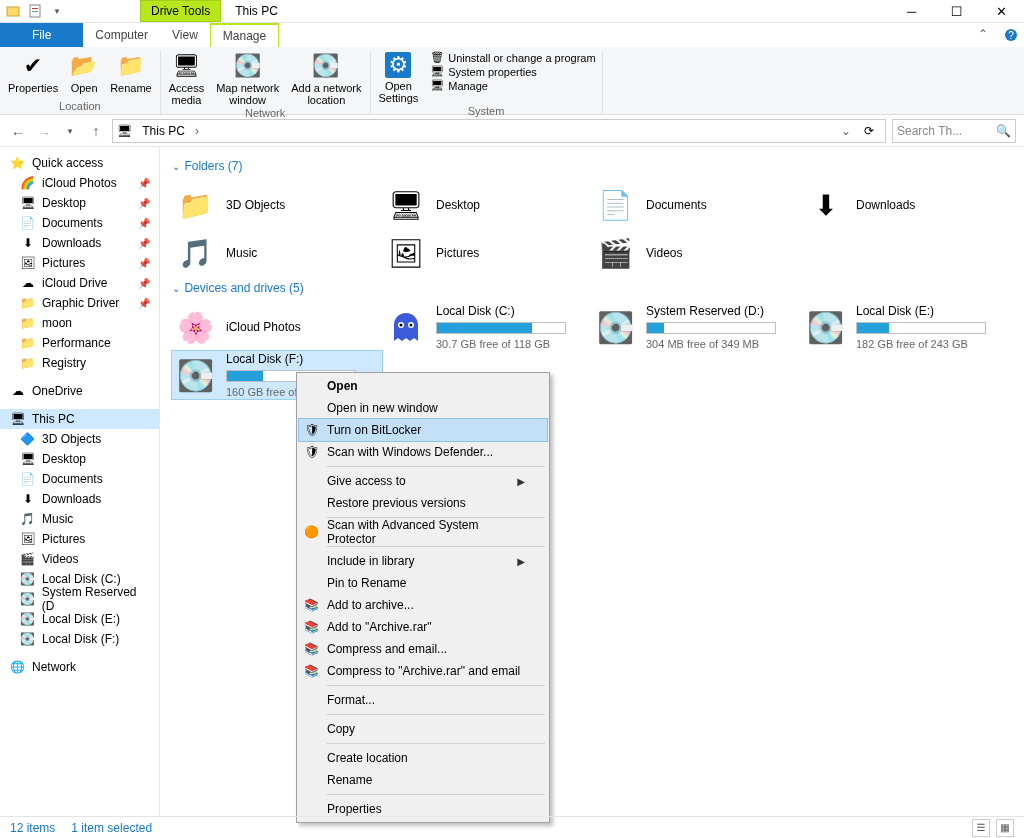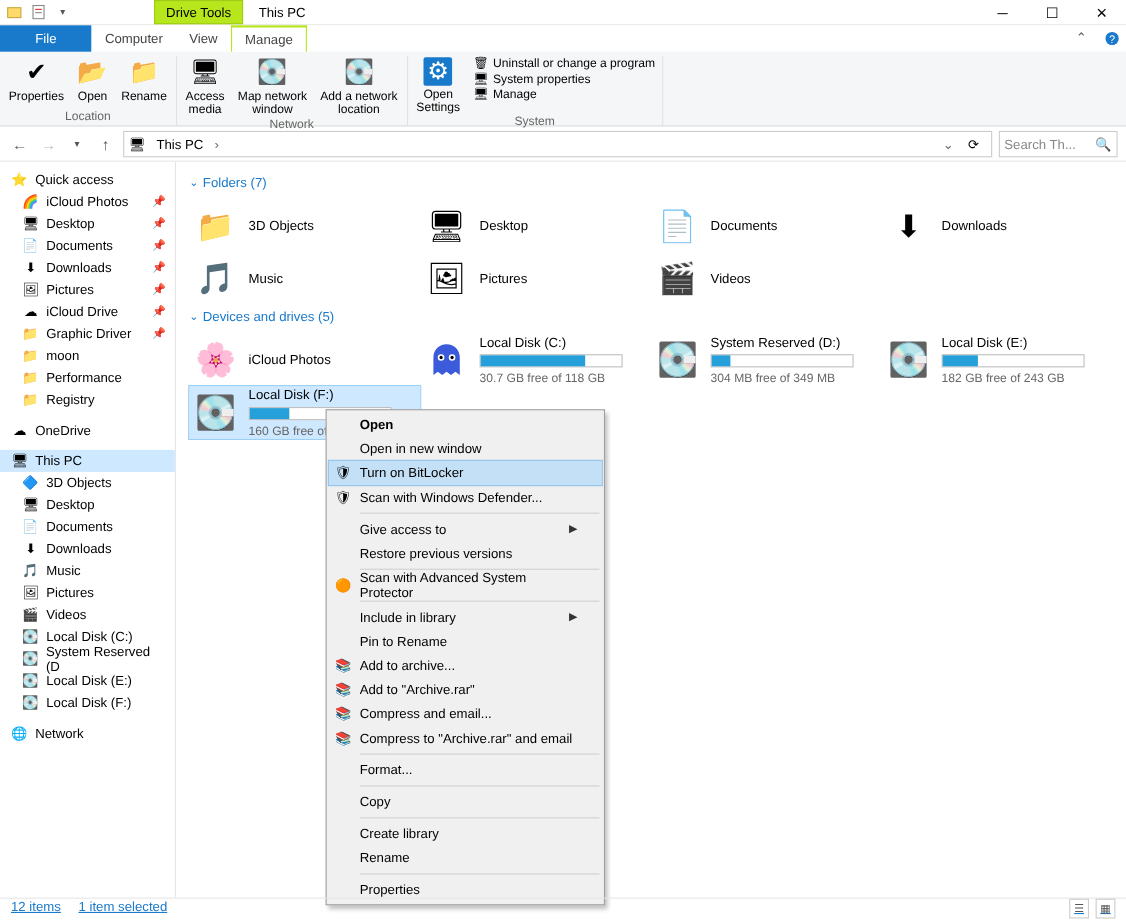--- a/index.html
+++ b/index.html
@@ -31,21 +31,21 @@
 .rgrp-label { font-size: 11px; color: #666; margin-top: auto; padding-bottom: 2px; }
 .syslist { display:flex; flex-direction:column; gap:1px; font-size:11px; padding-left:2px; }
 .syslist div { display:flex; align-items:center; gap:4px; }
 
 
 .navbar { height: 32px; display: flex; align-items: center; padding: 4px 8px; gap: 6px; border-bottom:1px solid #e5e5e5; }
 .navbtn { width: 20px; height: 20px; display:flex; align-items:center; justify-content:center; color:#555; font-size:14px; }
 .address { flex: 1; height: 24px; border: 1px solid #ccc; display: flex; align-items: center; padding: 0 4px; gap: 6px; font-size: 12px; }
 .address .crumb { padding: 0 4px; }
 .refresh { width: 24px; display:flex; align-items:center; justify-content:center; }
-.searchbox { width: 108px; height: 24px; border: 1px solid #ccc; display:flex; align-items:center; padding:0 4px; color:#888; font-size:12px; gap:4px; }
+.searchbox { width: 124px; height: 24px; border: 1px solid #ccc; display:flex; align-items:center; padding:0 4px; color:#888; font-size:12px; gap:4px; }
 
 
 .body { display: flex; height: calc(838px - 23px - 24px - 68px - 32px - 22px); }
 .sidebar { width: 160px; border-right: 1px solid #e5e5e5; overflow-y: auto; padding: 6px 0; }
 .nav-item { display:flex; align-items:center; gap:6px; padding: 2px 8px 2px 20px; font-size: 12px; height: 20px; }
 .nav-item.top { padding-left: 10px; font-weight: normal; }
 .nav-item.selected { background: #cde8ff; }
 .nav-item .pin { margin-left:auto; color:#888; font-size:10px; }
 .nav-ic { width:16px; height:16px; display:flex; align-items:center; justify-content:center; font-size:12px; }
 .nav-spacer { height: 8px; }
@@ -66,21 +66,21 @@
 
 .ctxmenu { position: absolute; left: 296px; top: 372px; width: 254px; background:#f0f0f0; border:1px solid #a0a0a0; box-shadow: 3px 3px 4px rgba(0,0,0,0.25); font-size:12px; padding:2px; }
 .ctx-item { height: 22px; display:flex; align-items:center; padding: 0 22px 0 28px; position:relative; }
 .ctx-item:hover, .ctx-item.hover { background:#c4e0f7; outline:1px solid #8dc0ed;}
 .ctx-item .lefticon { position:absolute; left:4px; width:18px; display:flex; justify-content:center; }
 .ctx-item .arrow { margin-left:auto; font-size:10px; color:#333; }
 .ctx-sep { height:1px; background:#d0d0d0; margin:3px 2px 3px 28px; }
 .ctx-bold { font-weight: 600; }
 
 
-.status { position:absolute; bottom:0; left:0; right:0; height:22px; border-top:1px solid #e5e5e5; display:flex; align-items:flex-start; padding:0 10px; font-size:12px; color:#1979ca; gap:16px;text-decoration:underline; }
+.status { position:absolute; bottom:0; left:0; right:0; height:22px; border-top:1px solid #e5e5e5; display:flex; align-items:center; padding:0 10px; font-size:12px; color:#1979ca; gap:16px; }
 .status .right { margin-left:auto; display:flex; gap:6px; color:#555;}
 .view-ic { width:18px; height:18px; border:1px solid #ccc; display:flex; align-items:center; justify-content:center; font-size:10px;}
 
 svg { display:block; }
 </style>
 </head>
 <body>
 
 <div class="titlebar">
   <div class="qat">
@@ -477,21 +477,21 @@
     <div class="ctx-sep"></div>
     <div class="ctx-item">
       <span>Format...</span>
     </div>
     <div class="ctx-sep"></div>
     <div class="ctx-item">
       <span>Copy</span>
     </div>
     <div class="ctx-sep"></div>
     <div class="ctx-item">
-      <span>Create library</span>
+      <span>Create location</span>
     </div>
     <div class="ctx-item">
       <span>Rename</span>
     </div>
     <div class="ctx-sep"></div>
     <div class="ctx-item">
       <span>Properties</span>
     </div>
   </div>
 

